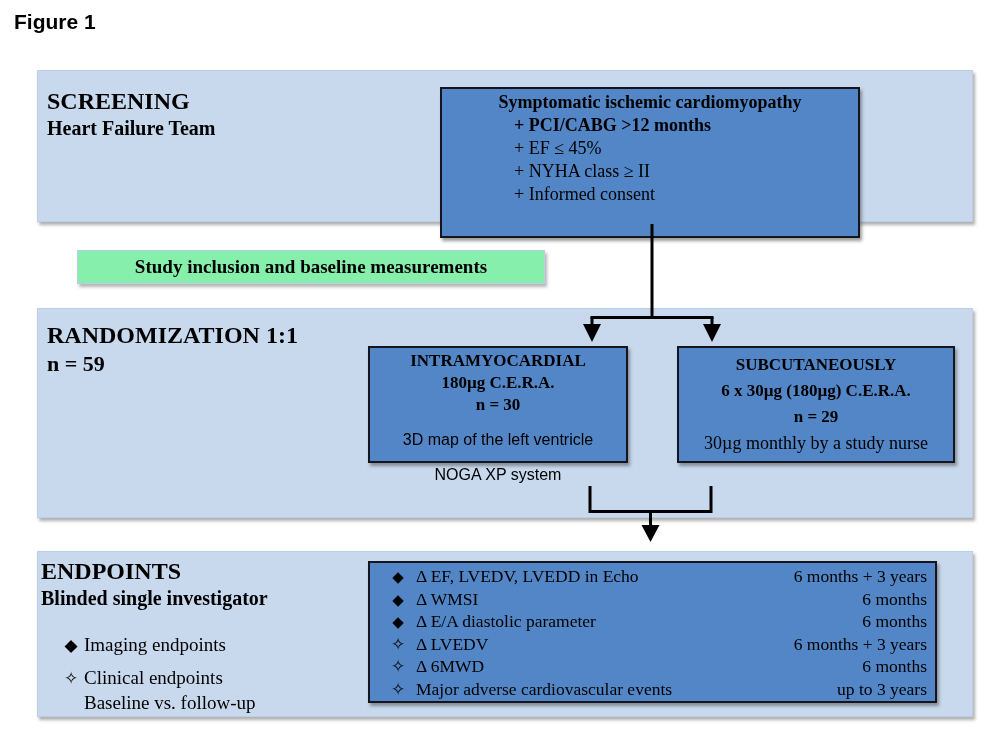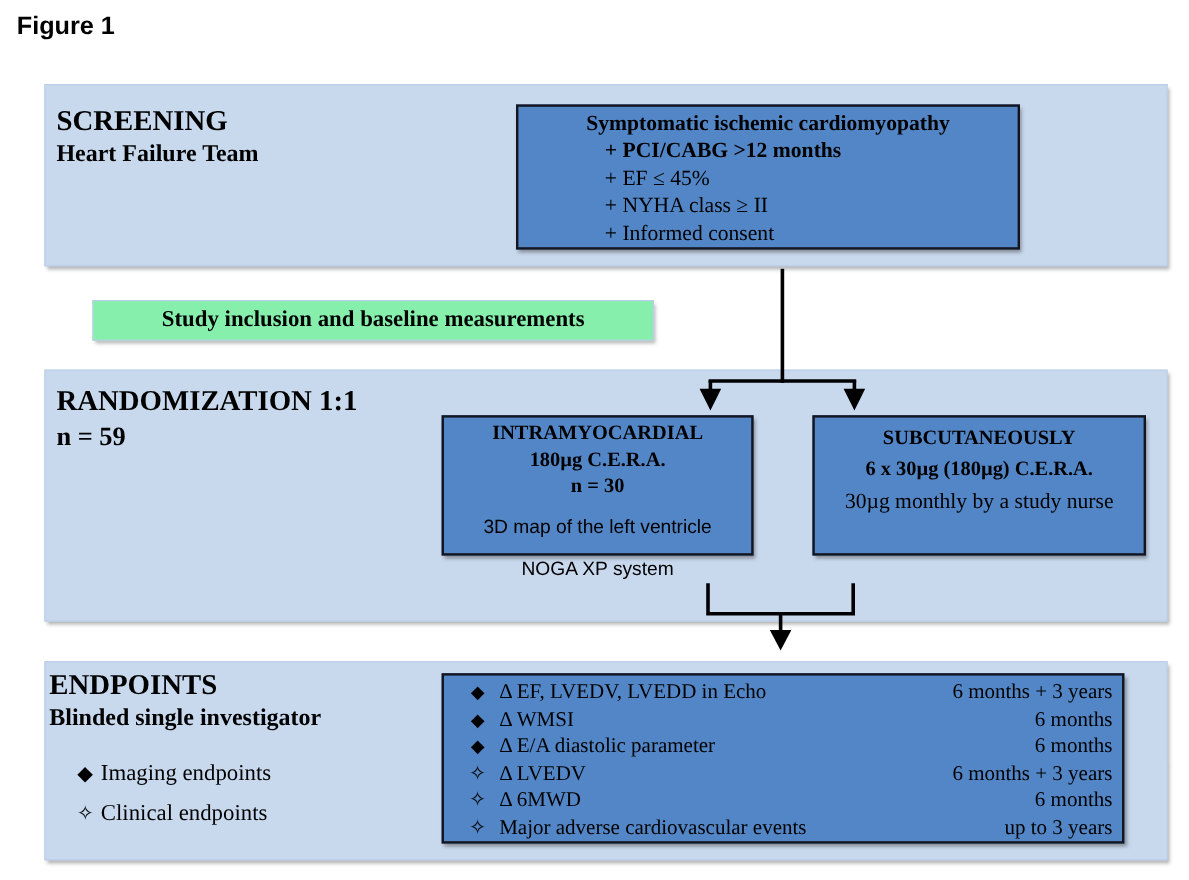--- a/index.html
+++ b/index.html
@@ -29,21 +29,21 @@
   .band-subtitle { position:absolute; font-weight:bold; font-size:20px; line-height:24px; white-space:nowrap; }
 
   
   .bluebox {
     position:absolute; background:#5386c6;
     border:2px solid #15151f;
     box-shadow:2px 3px 3px rgba(90,90,90,0.6);
     box-sizing:border-box;
   }
   
-  #criteria-box { left:430px; top:87px; width:420px; height:121px; padding-top:2px; }
+  #criteria-box { left:440px; top:87px; width:420px; height:151px; padding-top:2px; }
   #criteria-box .heading { text-align:center; font-weight:bold; font-size:18px; line-height:23px; }
   #criteria-box .item    { padding-left:72px; font-size:18px; line-height:23px; }
   #criteria-box .item.bold { font-weight:bold; }
 
   
   #inclusion-banner {
     position:absolute; left:77px; top:250px; width:468px; height:34px;
     background:#86efac; border:1px solid #bccde8;
     box-shadow:2px 3px 3px rgba(110,110,110,0.5);
     box-sizing:border-box;
@@ -101,33 +101,35 @@
   <div class="arm-line-serif-bold">INTRAMYOCARDIAL</div>
   <div class="arm-line-serif-bold">180µg C.E.R.A.</div>
   <div class="arm-line-serif-bold">n = 30</div>
   <div class="arm-line-sans">3D map of the left ventricle</div>
   <div class="arm-line-sans">NOGA XP system</div>
 </div>
 
 <div class="bluebox" id="arm-right">
   <div class="arm-line-serif-bold">SUBCUTANEOUSLY</div>
   <div class="arm-line-serif-bold">6 x 30µg (180µg) C.E.R.A.</div>
+  <div class="arm-line-serif-bold">n = 29</div>
   <div class="arm-line-serif">30µg monthly by a study nurse</div>
 </div>
 
 <div class="band" id="band-endpoints">
   <div class="band-title" style="left:3px; top:6px;">ENDPOINTS</div>
   <div class="band-subtitle" style="left:3px; top:34px;">Blinded single investigator</div>
 
   <div class="legend-row" style="left:20px; top:82px;">
     <span class="legend-bullet">◆</span><span>Imaging endpoints</span>
   </div>
   <div class="legend-row" style="left:20px; top:115px;">
     <span class="legend-bullet">✧</span><span>Clinical endpoints</span>
   </div>
+  <div class="legend-row" style="left:46px; top:140px;">Baseline vs. follow-up</div>
 </div>
 
 <div class="bluebox" id="endpoints-box">
   <div class="ep-row">
     <span class="ep-bullet">◆</span>
     <span class="ep-label">Δ EF, LVEDV, LVEDD in Echo</span>
     <span class="ep-timing">6 months + 3 years</span>
   </div>
   <div class="ep-row">
     <span class="ep-bullet">◆</span>

